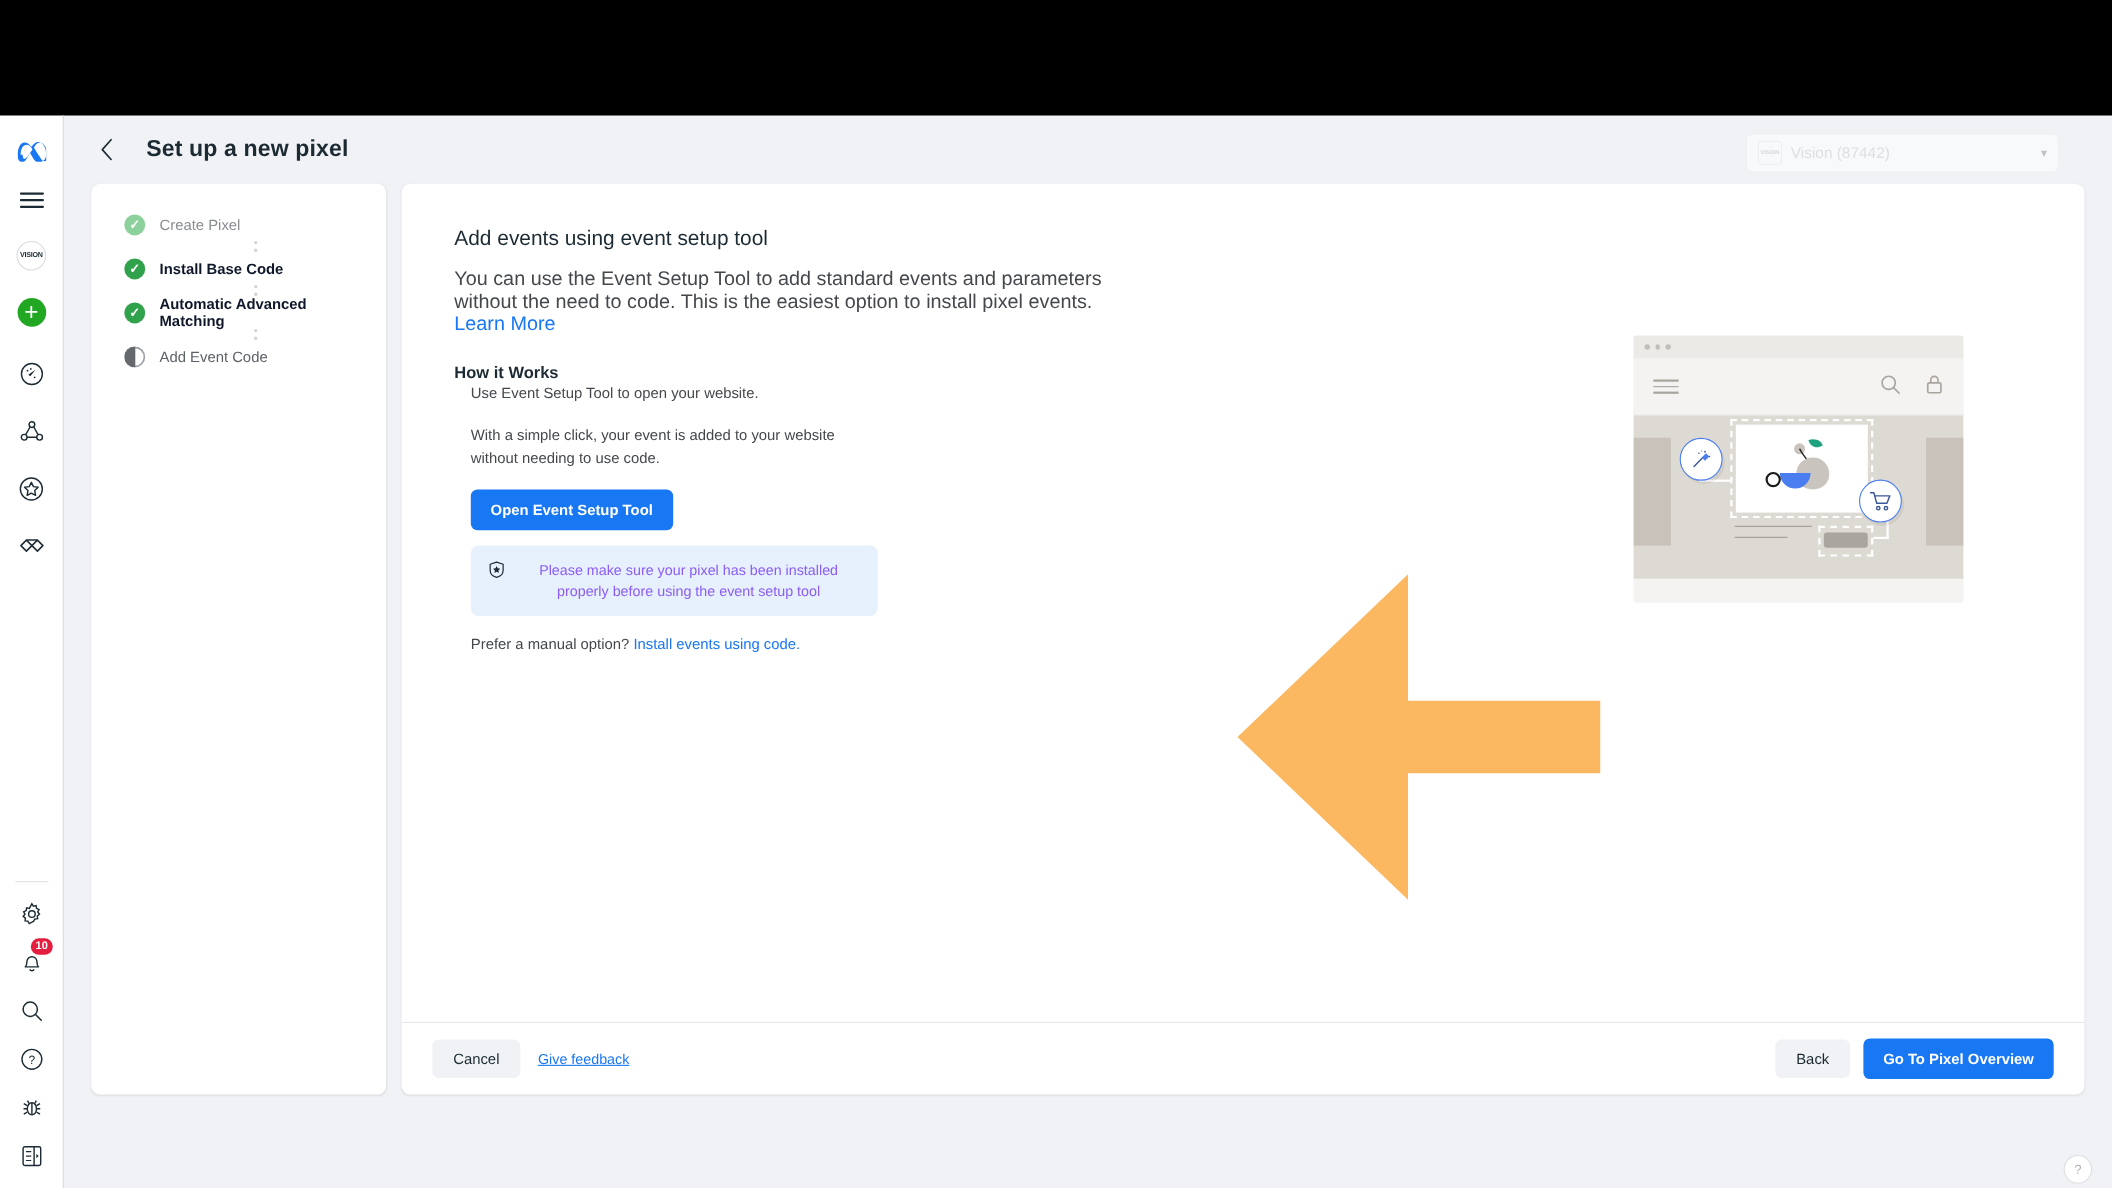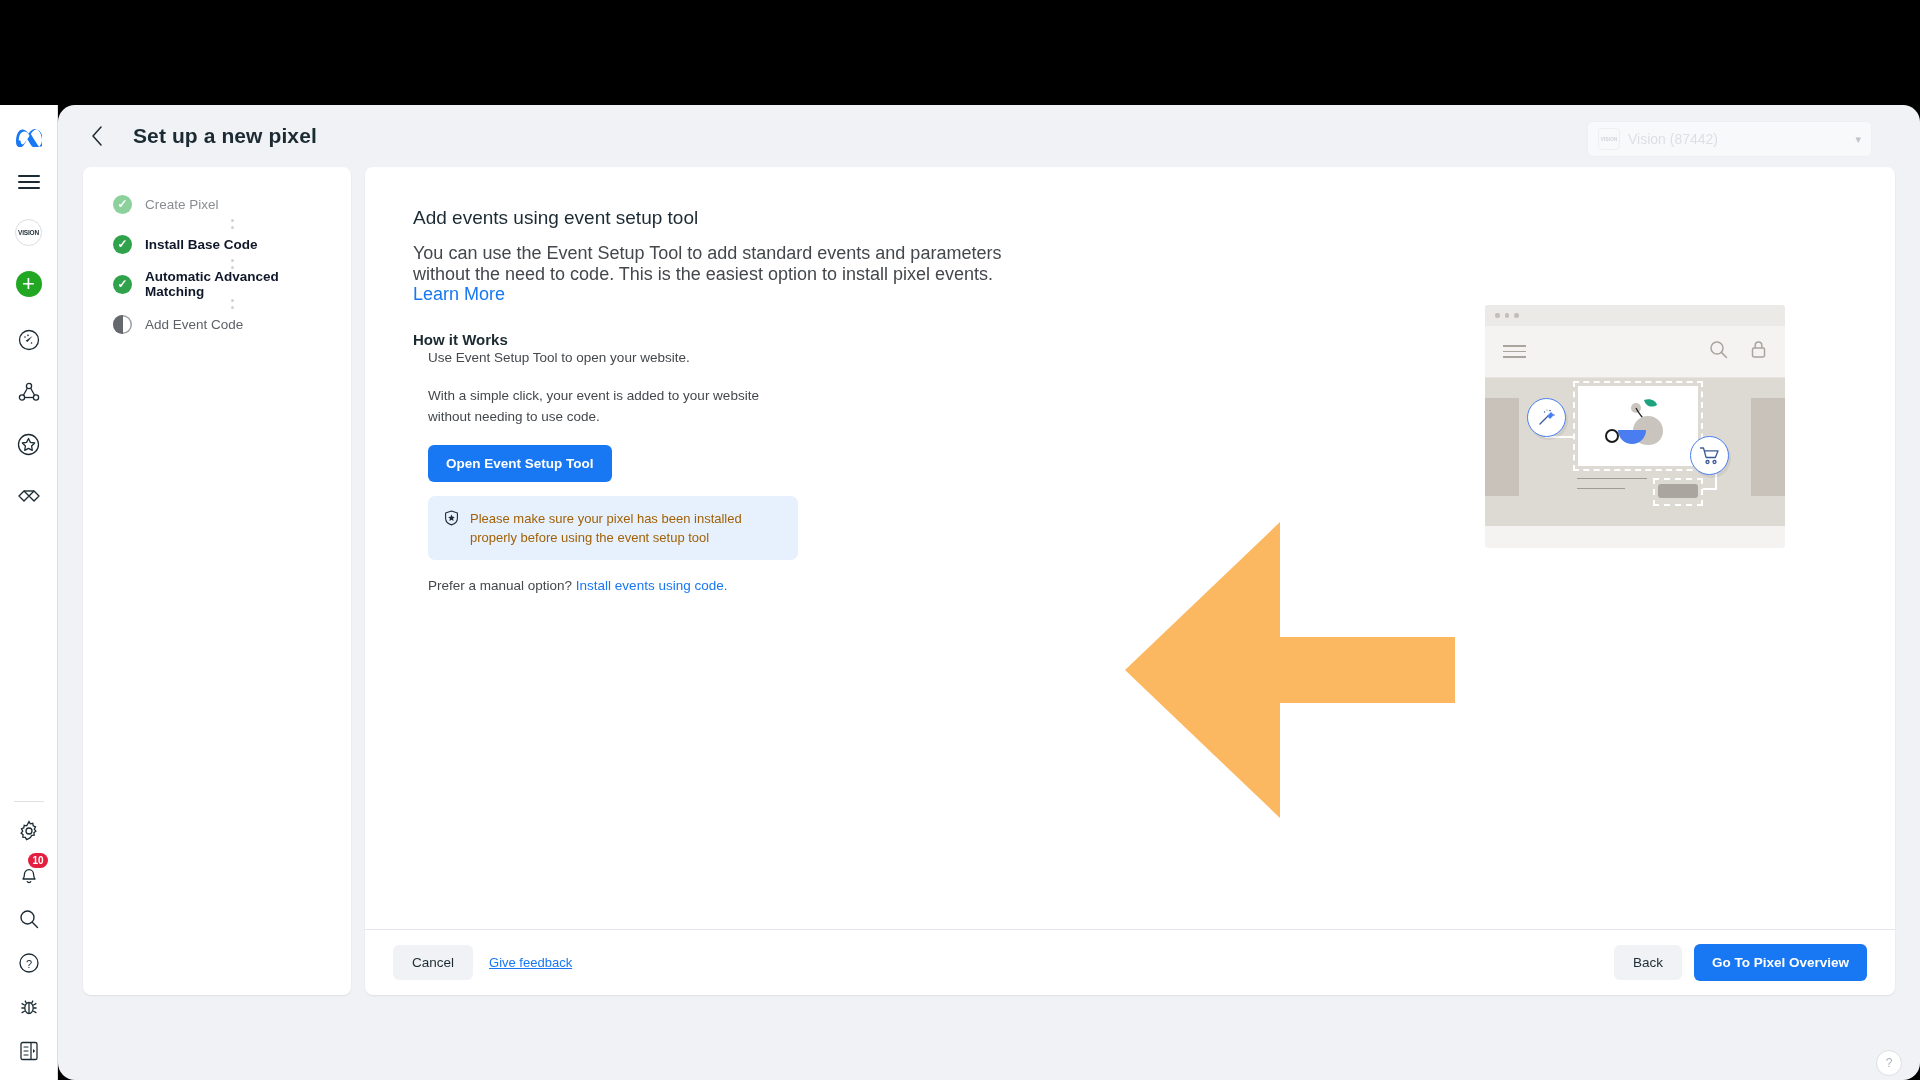--- a/index.html
+++ b/index.html
@@ -40,21 +40,21 @@
   .badge-count {
     position: absolute; top: -3px; right: 0px;
     background: #e41e3f; color: #fff; font-size: 10px; font-weight: bold;
     border-radius: 9px; padding: 1px 4px; min-width: 19px; text-align: center;
     line-height: 13px;
   }
 
   
   .page {
     position: absolute; top: 105px; left: 58px;
-    width: 1862px; height: 975px; background: #f0f2f5; border-radius: 17px;
+    width: 1862px; height: 975px; background: #f0f2f5;
   }
 
   
   .page-header { display: flex; align-items: center; height: 62px; padding-left: 25px; }
   .back-chevron {
     width: 28px; height: 28px; display: flex; align-items: center; justify-content: center;
     cursor: pointer; color: #1c2b33;
   }
   .page-title { font-size: 21px; font-weight: bold; color: #1c2b33; margin-left: 22px; letter-spacing: 0.1px; }
 
@@ -120,21 +120,21 @@
 
   .primary-btn {
     display: inline-block; background: #1877f2; color: #fff;
     font-size: 13.5px; font-weight: bold; border: 0; border-radius: 6px;
     padding: 11px 18px; cursor: pointer; margin-left: 15px;
   }
   .info-box {
     margin-top: 14px; margin-left: 15px; background: #e7f0fd; border-radius: 7px;
     padding: 13px 16px; display: flex; gap: 11px; width: 370px; align-items: flex-start;
   }
-  .info-text { font-size: 13px; color: #a16207; line-height: 19px; }
+  .info-text { font-size: 13px; color: #8b5cf6; line-height: 19px; text-align: center; }
   .manual-row { margin-top: 18px; margin-left: 15px; font-size: 13.5px; color: #44484c; }
 
   
   .illus { position: absolute; right: 110px; top: 138px; width: 300px; }
   .browser {
     width: 300px; height: 243px; background: #f4f3f1; border-radius: 3px;
     overflow: hidden; position: relative;
   }
   .br-titlebar { height: 21px; background: #eceae7; display: flex; align-items: center; padding-left: 10px; gap: 5px; }
   .br-dot { width: 4.5px; height: 4.5px; border-radius: 50%; background: #c2bfbb; }

